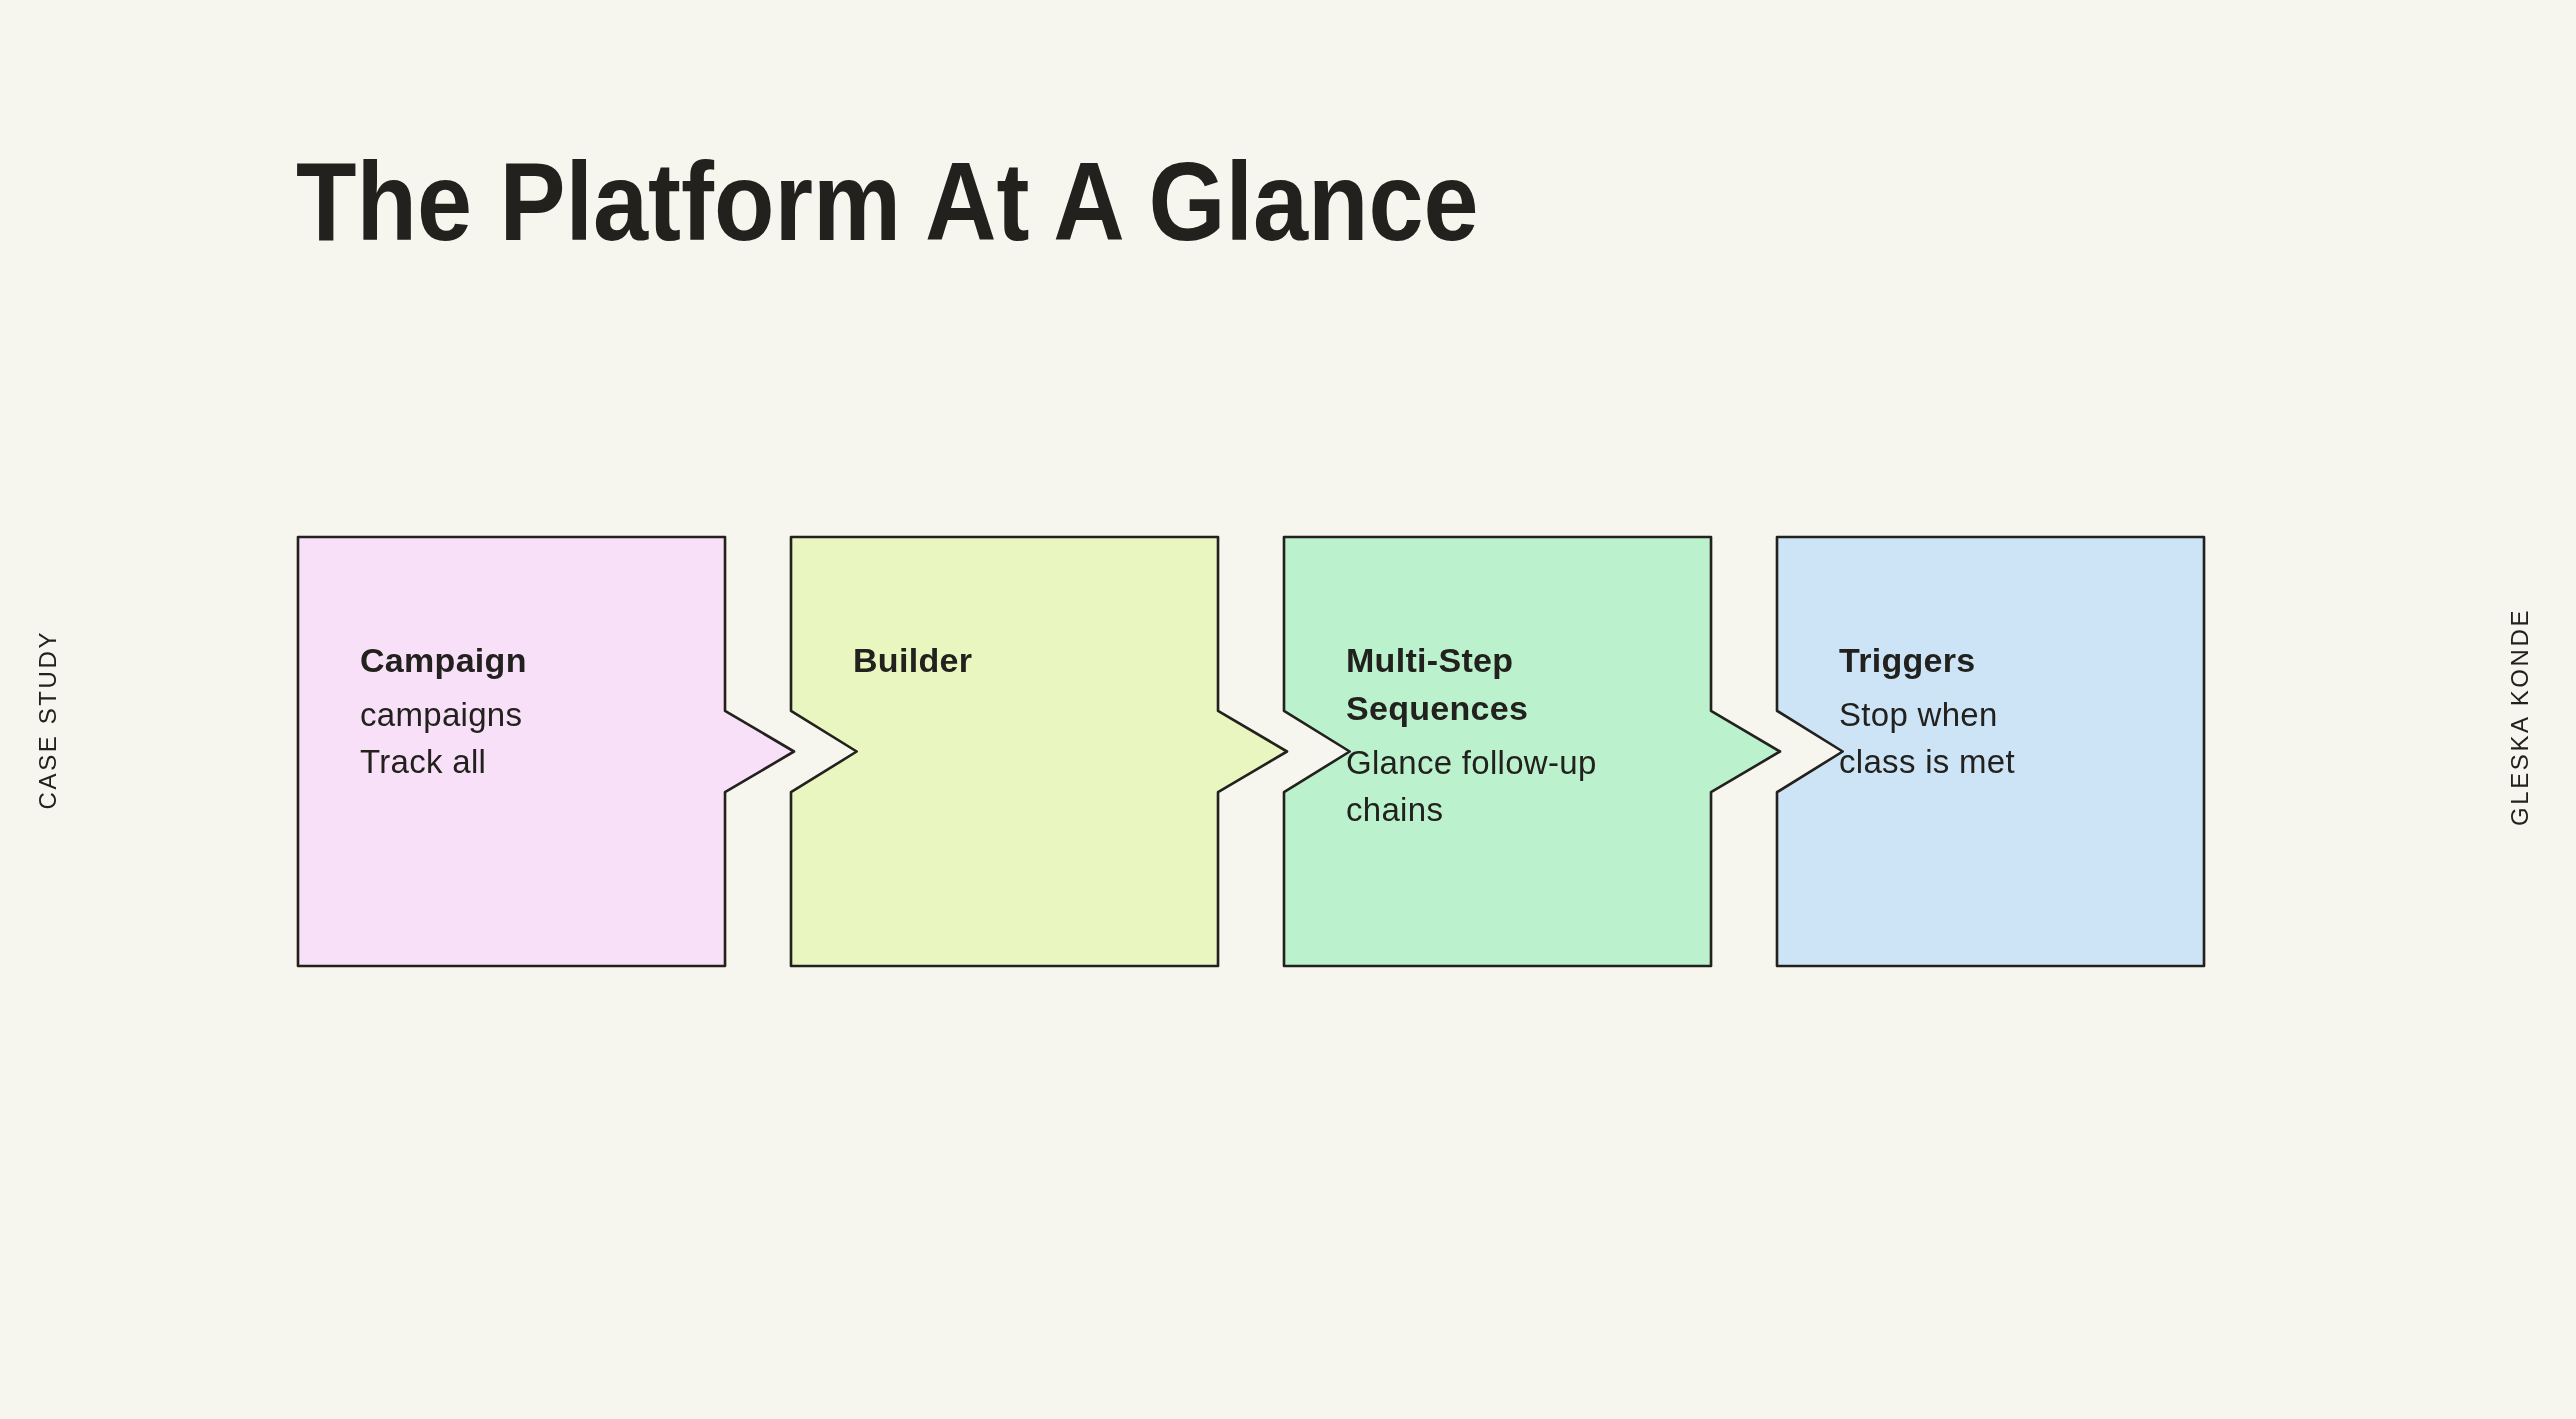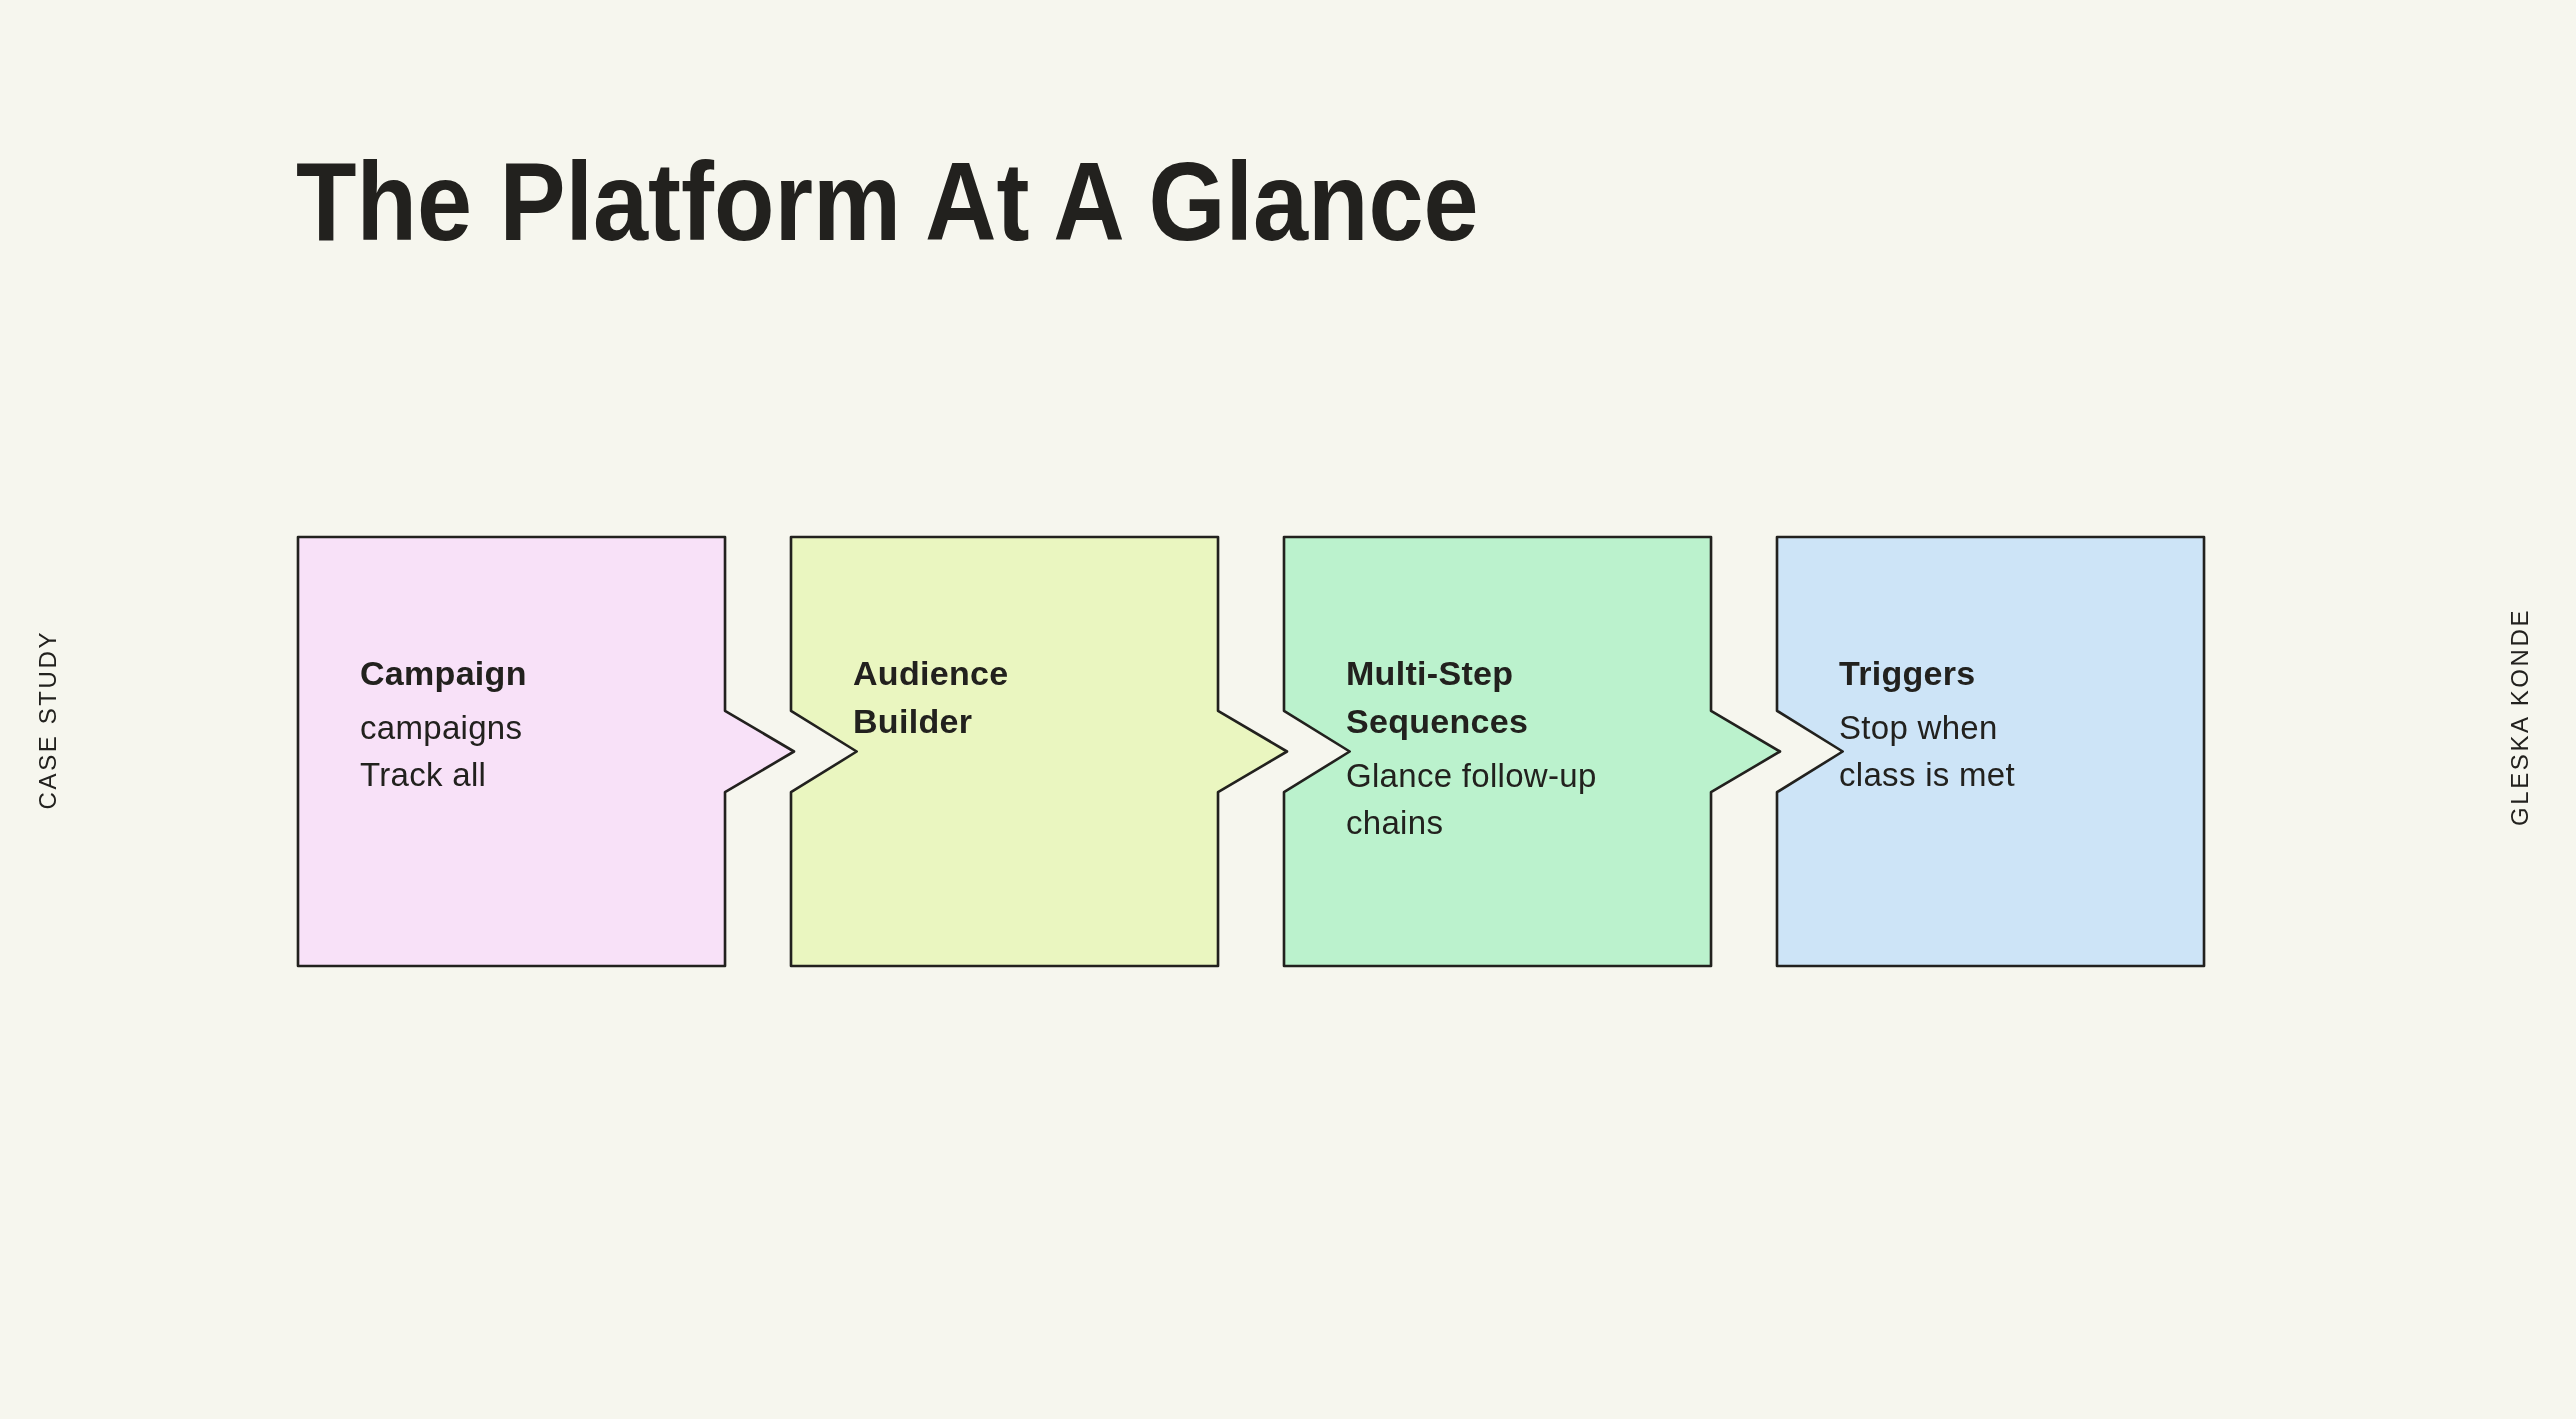--- a/index.html
+++ b/index.html
@@ -60,21 +60,21 @@
   .card-shape {
     position: absolute;
     left: 0;
     top: 0;
     overflow: visible;
     display: block;
   }
   .card-text {
     position: absolute;
     left: 62px;
-    top: 112px;
+    top: 99px;
     right: 20px;
   }
   .card-title {
     font-size: 34px;
     font-weight: 700;
     line-height: 48px;
     letter-spacing: 0.3px;
   }
   .card-body {
     margin-top: 6.6px;
@@ -105,21 +105,20 @@
             <div>Track all</div>
           </div>
         </div>
       </div>
       <div class="card">
         <svg class="card-shape" width="496" height="429" viewBox="0 0 755 653">
           <path d="M0,0 L650,0 L650,264.5 L755,326.5 L650,388.5 L650,653 L0,653 L0,388.5 L100,326.5 L0,264.5 Z" fill="#eaf6c0" stroke="#22211e" stroke-width="4" stroke-linejoin="round"></path>
         </svg>
         <div class="card-text">
           <div class="card-title">
-            <div>Audience</div>
             <div>Builder</div>
           </div>
         </div>
       </div>
       <div class="card">
         <svg class="card-shape" width="496" height="429" viewBox="0 0 755 653">
           <path d="M0,0 L650,0 L650,264.5 L755,326.5 L650,388.5 L650,653 L0,653 L0,388.5 L100,326.5 L0,264.5 Z" fill="#bbf2cd" stroke="#22211e" stroke-width="4" stroke-linejoin="round"></path>
         </svg>
         <div class="card-text">
           <div class="card-title">

